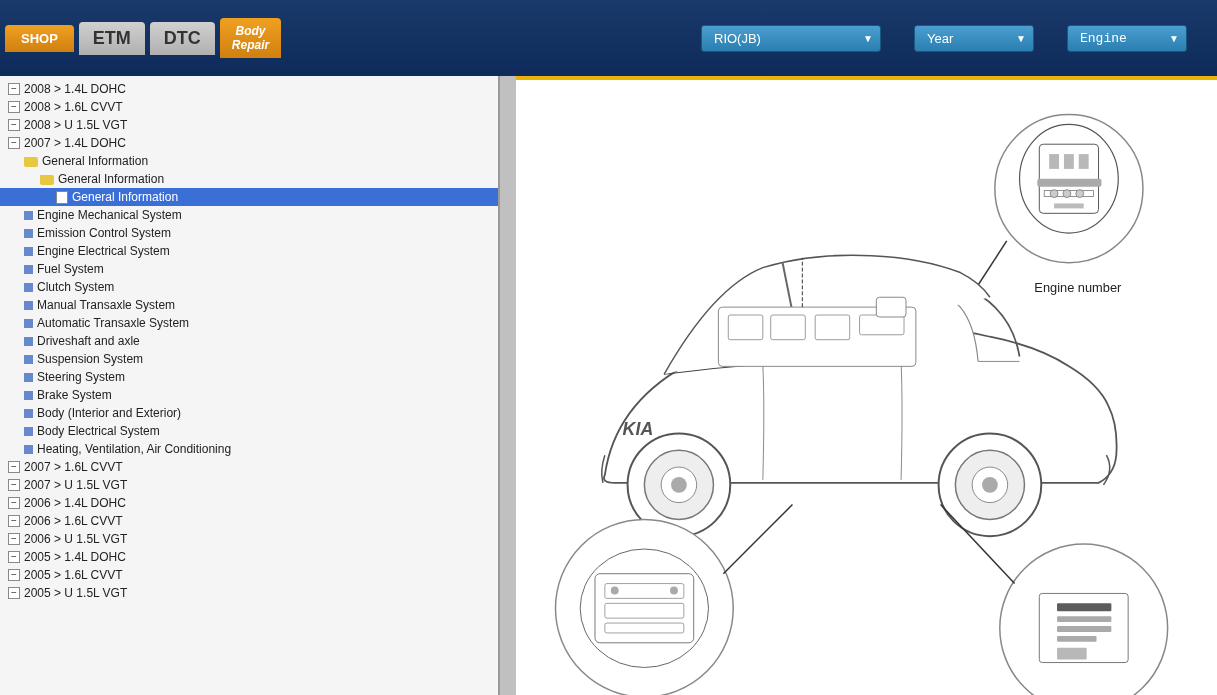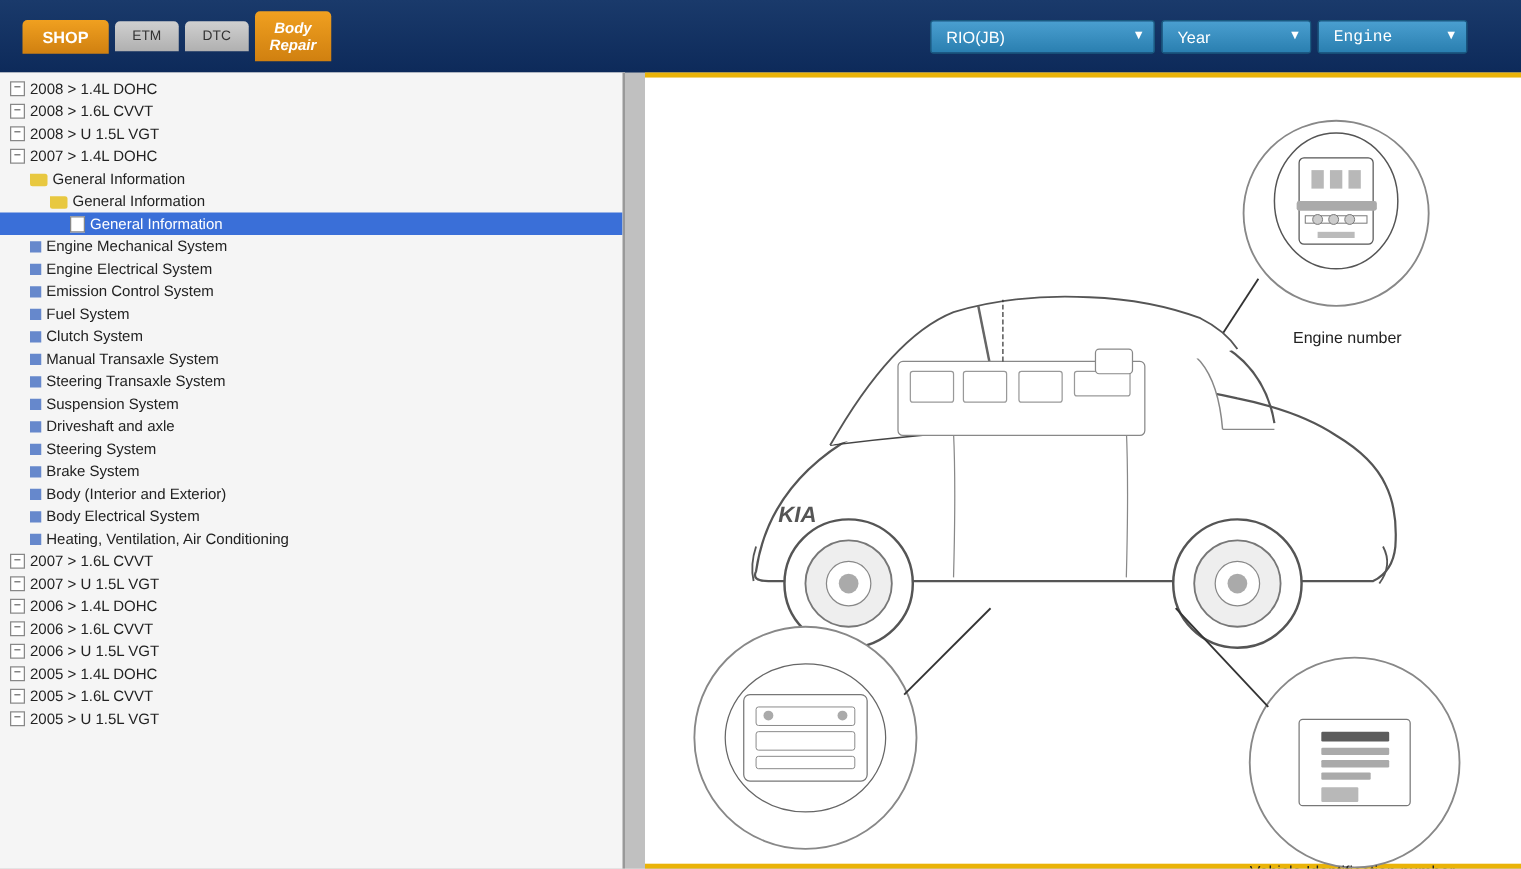--- a/index.html
+++ b/index.html
@@ -1,59 +1,60 @@
 <!DOCTYPE html>
 <html><head>
   <meta charset="utf-8">
   <style>
     * { margin: 0; padding: 0; box-sizing: border-box; }
     body { font-family: Arial, sans-serif; font-size: 12px; background: #c0c0c0; overflow: hidden; width: 1217px; height: 695px; }
 
     
     .header {
       background: linear-gradient(to bottom, #1a3a6b, #0d2a5a);
-      height: 58px;
+      height: 76px;
       display: flex;
       align-items: center;
-      padding: 0 18px;
+      padding: 0 5px;
       gap: 5px;
     }
     .tab-shop {
       background: linear-gradient(to bottom, #f0a020, #d08010);
       color: white;
       font-weight: bold;
       padding: 6px 16px;
       border-radius: 4px 4px 0 0;
       font-size: 13px;
       cursor: pointer;
     }
     .tab-etm, .tab-dtc {
       background: linear-gradient(to bottom, #d0d0d0, #b0b0b0);
       color: #333;
-      font-weight: normal;
+      font-weight: bold;
       padding: 6px 14px;
       border-radius: 4px 4px 0 0;
-      font-size: 11px;
+      font-size: 18px;
       cursor: pointer;
     }
     .tab-body-repair {
       background: linear-gradient(to bottom, #f0a020, #d08010);
       color: white;
       font-weight: bold;
       padding: 6px 12px;
       border-radius: 4px 4px 0 0;
       font-size: 12px;
       cursor: pointer;
       text-align: center;
       line-height: 1.2;
       font-style: italic;
     }
     .dropdown-wrapper {
       position: relative;
       display: inline-block;
+      margin-left: 28px;
     }
     .dropdown-wrapper::after {
       content: '▼';
       position: absolute;
       right: 8px;
       top: 50%;
       transform: translateY(-50%);
       color: white;
       font-size: 10px;
       pointer-events: none;
@@ -200,49 +201,49 @@
       <div class="tree-item level3 selected">
         <span style="width: 12px; height: 13px; background: white; border: 1px solid rgb(136, 136, 136); display: inline-block; position: relative; flex-shrink: 0;"></span>
         <span>General Information</span>
       </div>
       <div class="tree-item level1">
         <span style="width: 9px; height: 9px; background: rgb(102, 136, 204); display: inline-block; flex-shrink: 0;"></span>
         <span>Engine Mechanical System</span>
       </div>
       <div class="tree-item level1">
         <span style="width: 9px; height: 9px; background: rgb(102, 136, 204); display: inline-block; flex-shrink: 0;"></span>
+        <span>Emission Control System</span>
+      </div>
+      <div class="tree-item level1">
+        <span style="width: 9px; height: 9px; background: rgb(102, 136, 204); display: inline-block; flex-shrink: 0;"></span>
         <span>Engine Electrical System</span>
       </div>
       <div class="tree-item level1">
         <span style="width: 9px; height: 9px; background: rgb(102, 136, 204); display: inline-block; flex-shrink: 0;"></span>
-        <span>Emission Control System</span>
-      </div>
-      <div class="tree-item level1">
-        <span style="width: 9px; height: 9px; background: rgb(102, 136, 204); display: inline-block; flex-shrink: 0;"></span>
         <span>Fuel System</span>
       </div>
       <div class="tree-item level1">
         <span style="width: 9px; height: 9px; background: rgb(102, 136, 204); display: inline-block; flex-shrink: 0;"></span>
         <span>Clutch System</span>
       </div>
       <div class="tree-item level1">
         <span style="width: 9px; height: 9px; background: rgb(102, 136, 204); display: inline-block; flex-shrink: 0;"></span>
         <span>Manual Transaxle System</span>
       </div>
       <div class="tree-item level1">
         <span style="width: 9px; height: 9px; background: rgb(102, 136, 204); display: inline-block; flex-shrink: 0;"></span>
-        <span>Steering Transaxle System</span>
+        <span>Automatic Transaxle System</span>
+      </div>
+      <div class="tree-item level1">
+        <span style="width: 9px; height: 9px; background: rgb(102, 136, 204); display: inline-block; flex-shrink: 0;"></span>
+        <span>Driveshaft and axle</span>
       </div>
       <div class="tree-item level1">
         <span style="width: 9px; height: 9px; background: rgb(102, 136, 204); display: inline-block; flex-shrink: 0;"></span>
         <span>Suspension System</span>
-      </div>
-      <div class="tree-item level1">
-        <span style="width: 9px; height: 9px; background: rgb(102, 136, 204); display: inline-block; flex-shrink: 0;"></span>
-        <span>Driveshaft and axle</span>
       </div>
       <div class="tree-item level1">
         <span style="width: 9px; height: 9px; background: rgb(102, 136, 204); display: inline-block; flex-shrink: 0;"></span>
         <span>Steering System</span>
       </div>
       <div class="tree-item level1">
         <span style="width: 9px; height: 9px; background: rgb(102, 136, 204); display: inline-block; flex-shrink: 0;"></span>
         <span>Brake System</span>
       </div>
       <div class="tree-item level1">

